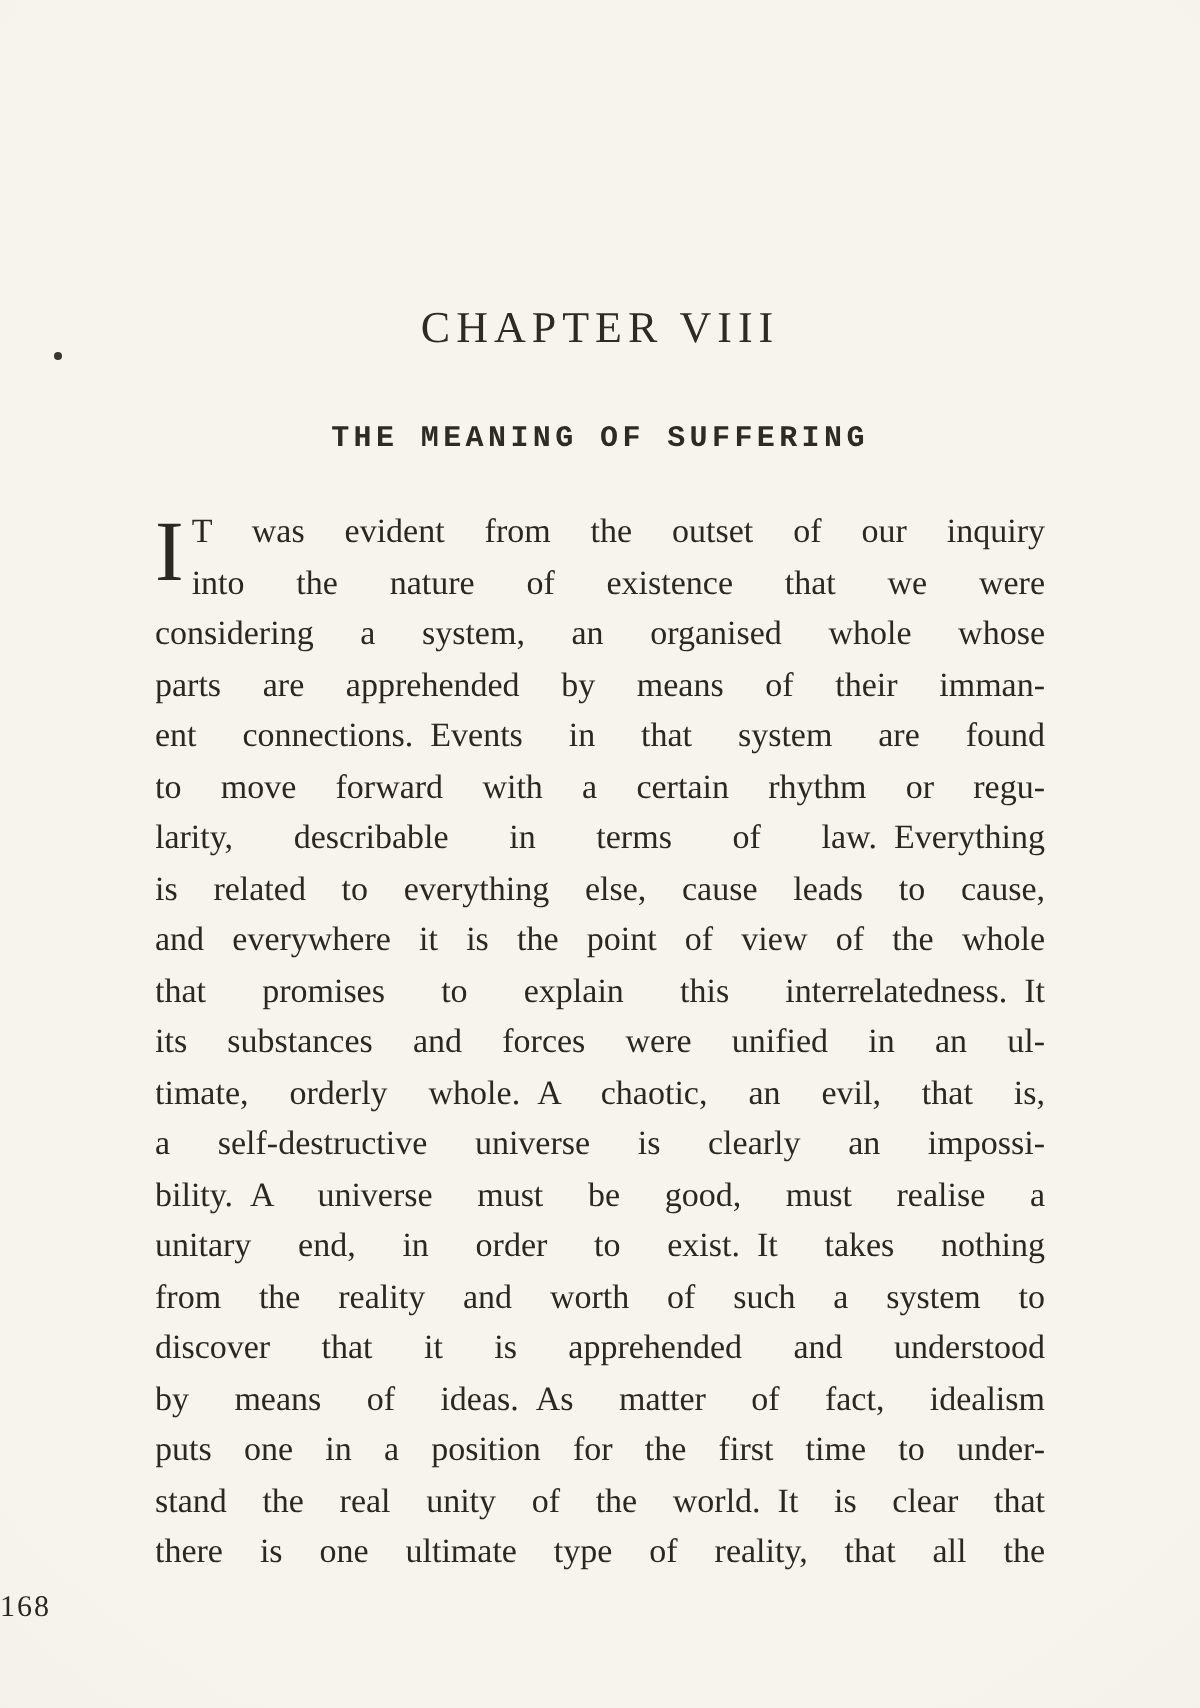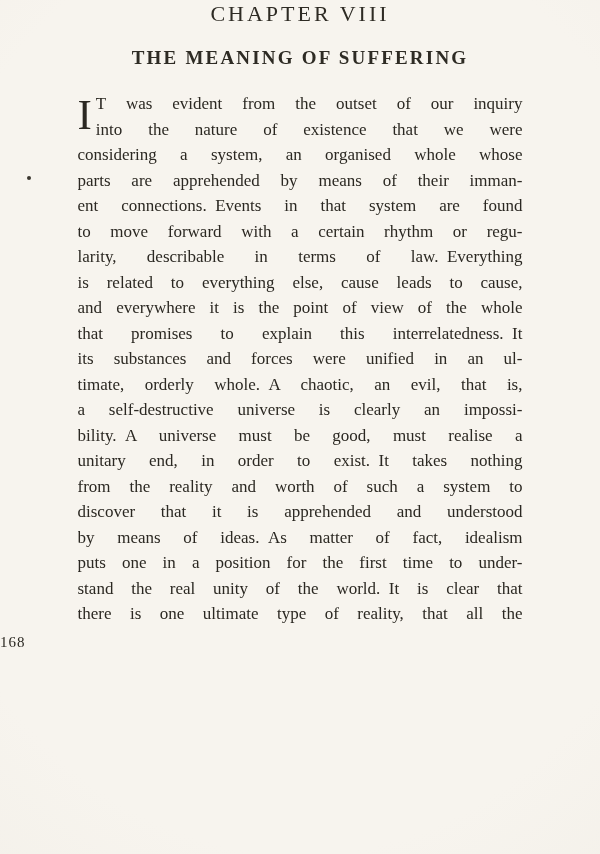--- a/index.html
+++ b/index.html
@@ -11,36 +11,38 @@
     position: relative;
     width: 600px;
     height: 854px;
     margin: 0;
     overflow: hidden;
     background: radial-gradient(ellipse 120% 100% at 50% 45%, #f7f4ee 55%, #efece4 100%);
     color: #2b2822;
     font-family: "Liberation Serif", "DejaVu Serif", serif;
   }
   .content {
+    padding-top: 150px;
   }
   .chapter-heading {
     text-align: center;
     font-size: 22px;
     line-height: 28px;
     letter-spacing: 3px;
     color: #2e2b24;
   }
   .section-title {
-    margin-top: 22px;
+    margin-top: 34px;
     text-align: center;
-    font-size: 19px;
+    font-size: 15px;
     line-height: 16px;
     font-weight: bold;
     letter-spacing: 2.2px;
     color: #2e2b24;
+    font-family: Liberation Mono, monospace;
   }
   .body-text {
     width: 445px;
     margin: 25px auto 0 auto;
     font-size: 17px;
     line-height: 25.5px;
     color: #2b2822;
   }
   .drop-cap {
     float: left;

